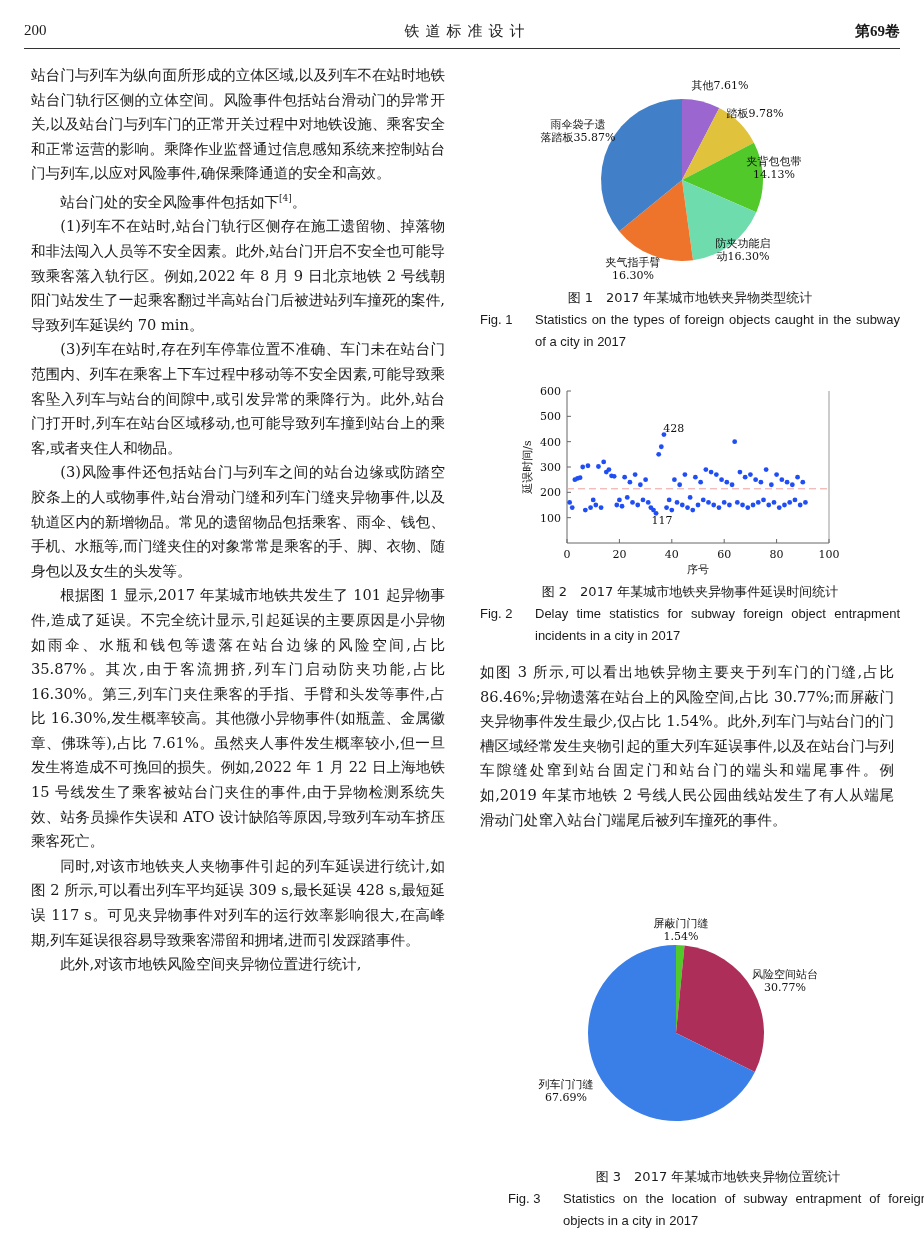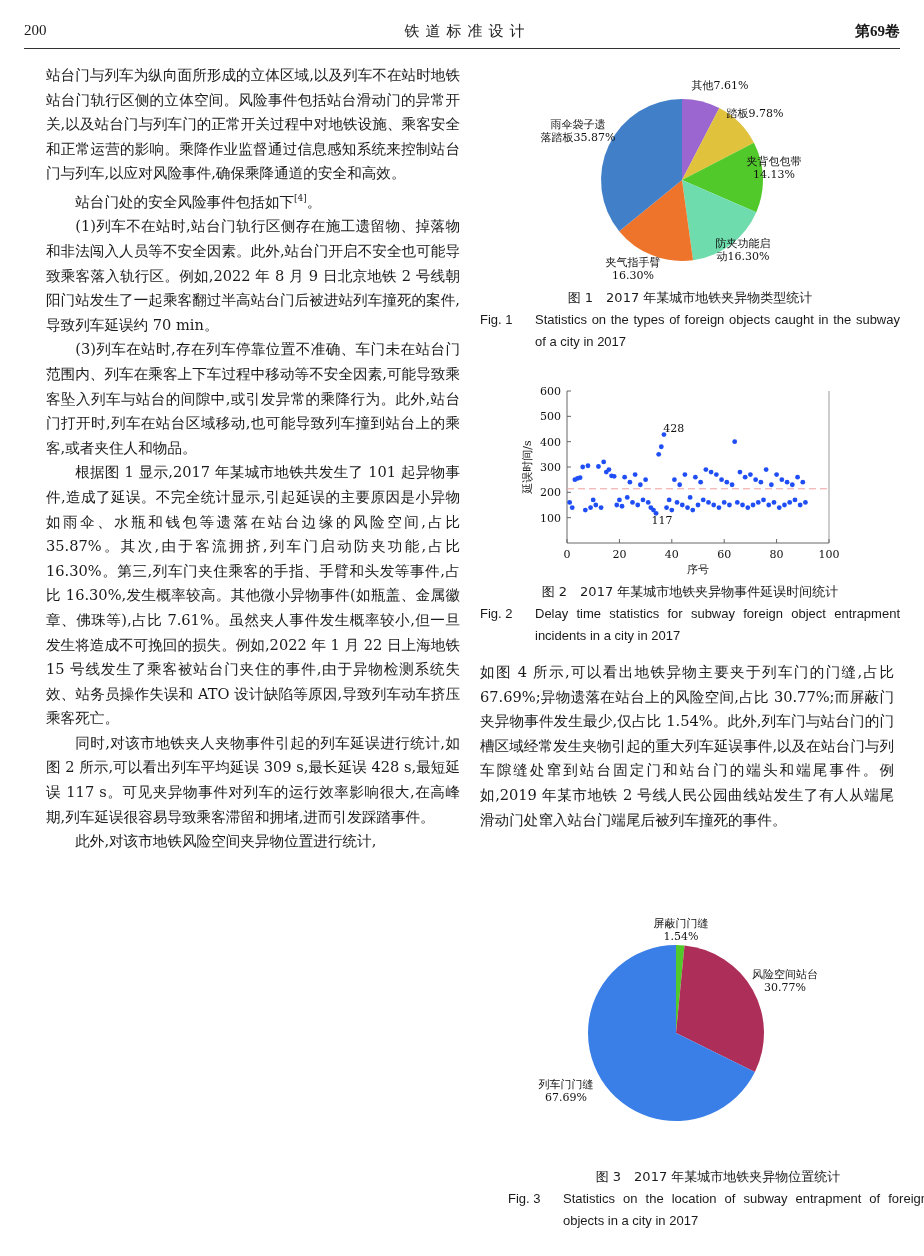--- a/index.html
+++ b/index.html
@@ -1,21 +1,21 @@
 <!DOCTYPE html>
 <html><head>
 <meta charset="utf-8">
 <style>
   html, body { margin:0; padding:0; background:#ffffff; }
   body { width:924px; height:1256px; position:relative; overflow:hidden; font-family:"DejaVu Serif", "Liberation Serif", serif; color:#1a1a1a; }
   .header { position:absolute; left:24px; right:24px; top:20px; height:28px; border-bottom:1.5px solid #333; font-family:"Liberation Serif", serif; font-size:15px; }
   .header .pg { position:absolute; left:0; top:2px; }
   .header .journal { position:absolute; left:11px; right:0; top:2px; text-align:center; letter-spacing:6px; }
   .header .vol { position:absolute; right:0; top:2px;font-weight:bold; }
-  .col-left { position:absolute; left:46px; top:63px; width:414px; font-size:14.6px; line-height:24.6px; text-align:justify; }
+  .col-left { position:absolute; left:31px; top:63px; width:414px; font-size:14.6px; line-height:24.6px; text-align:justify; }
   .col-left p { margin:0; }
   .col-left p.ind { text-indent:2em; }
   .col-right-text { position:absolute; left:480px; top:660px; width:414px; font-size:14.6px; line-height:24.6px; text-align:justify; }
   .col-right-text p { margin:0; }
   sup { font-size:9px; }
   .fig { position:absolute; }
   .cap { position:absolute; left:480px; width:420px; font-family:"Liberation Sans", sans-serif; font-size:13px; line-height:22px; }
   .cap .zh { text-align:center; font-family:"DejaVu Sans", sans-serif; font-size:13px; }
   .cap .en { display:flex; }
   .cap .en .lab { width:55px; flex:none; }
@@ -29,20 +29,21 @@
   <span class="pg">200</span>
   <span class="journal">铁道标准设计</span>
   <span class="vol">第69卷</span>
 </div>
 
 <div class="col-left" id="col-left">
     <p><span>站台门与列车为纵向面所形成的立体区域,以及列车不在站时地铁站台门轨行区侧的立体空间。风险事件包括站台滑动门的异常开关,以及站台门与列车门的正常开关过程中对地铁设施、乘客安全和正常运营的影响。乘降作业监督通过信息感知系统来控制站台门与列车,以应对风险事件,确保乘降通道的安全和高效。</span></p>
     <p class="ind"><span>站台门处的安全风险事件包括如下</span><sup>[4]</sup><span>。</span></p>
     <p class="ind"><span>(1)列车不在站时,站台门轨行区侧存在施工遗留物、掉落物和非法闯入人员等不安全因素。此外,站台门开启不安全也可能导致乘客落入轨行区。例如,2022 年 8 月 9 日北京地铁 2 号线朝阳门站发生了一起乘客翻过半高站台门后被进站列车撞死的案件,导致列车延误约 70 min。</span></p>
     <p class="ind"><span>(3)列车在站时,存在列车停靠位置不准确、车门未在站台门范围内、列车在乘客上下车过程中移动等不安全因素,可能导致乘客坠入列车与站台的间隙中,或引发异常的乘降行为。此外,站台门打开时,列车在站台区域移动,也可能导致列车撞到站台上的乘客,或者夹住人和物品。</span></p>
+    <p class="ind"><span>(3)风险事件还包括站台门与列车之间的站台边缘或防踏空胶条上的人或物事件,站台滑动门缝和列车门缝夹异物事件,以及轨道区内的新增物品。常见的遗留物品包括乘客、雨伞、钱包、手机、水瓶等,而门缝夹住的对象常常是乘客的手、脚、衣物、随身包以及女生的头发等。</span></p>
     <p class="ind"><span>根据图 1 显示,2017 年某城市地铁共发生了 101 起异物事件,造成了延误。不完全统计显示,引起延误的主要原因是小异物如雨伞、水瓶和钱包等遗落在站台边缘的风险空间,占比 35.87%。其次,由于客流拥挤,列车门启动防夹功能,占比 16.30%。第三,列车门夹住乘客的手指、手臂和头发等事件,占比 16.30%,发生概率较高。其他微小异物事件(如瓶盖、金属徽章、佛珠等),占比 7.61%。虽然夹人事件发生概率较小,但一旦发生将造成不可挽回的损失。例如,2022 年 1 月 22 日上海地铁 15 号线发生了乘客被站台门夹住的事件,由于异物检测系统失效、站务员操作失误和 ATO 设计缺陷等原因,导致列车动车挤压乘客死亡。</span></p>
     <p class="ind"><span>同时,对该市地铁夹人夹物事件引起的列车延误进行统计,如图 2 所示,可以看出列车平均延误 309 s,最长延误 428 s,最短延误 117 s。可见夹异物事件对列车的运行效率影响很大,在高峰期,列车延误很容易导致乘客滞留和拥堵,进而引发踩踏事件。</span></p>
     <p class="ind"><span>此外,对该市地铁风险空间夹异物位置进行统计,</span></p>
   </div>
 
 <svg class="fig" id="fig1" style="left:480px; top:65px;" width="420" height="220">
     <path d="M202,115 L202,34 A81,81 0 0 1 239.27460094983246,43.08613399329204 Z" fill="#9b66cf"></path>
     <text x="240" y="24" text-anchor="middle" font-size="11" fill="#111"><tspan x="240" dy="0">其他7.61%</tspan></text>
     <path d="M202,115 L239.27460094983246,43.08613399329204 A81,81 0 0 1 273.91972078549674,77.73669684346022 Z" fill="#e0c23c"></path>
     <text x="275" y="52" text-anchor="middle" font-size="11" fill="#111"><tspan x="275" dy="0">踏板9.78%</tspan></text>
@@ -190,21 +191,21 @@
   </svg>
 <div class="cap" style="top:581px;">
   <div class="zh">图 2　2017 年某城市地铁夹异物事件延误时间统计</div>
   <div class="en">
       <span class="lab">Fig. 2</span>
       <span class="txt">Delay time statistics for subway foreign object entrapment incidents in a city in 2017</span>
     </div>
 </div>
 
 <div class="col-right-text" id="col-right">
-    <p><span>如图 4 所示,可以看出地铁异物主要夹于列车门的门缝,占比 67.69%;异物遗落在站台上的风险空间,占比 30.77%;而屏蔽门夹异物事件发生最少,仅占比 1.54%。此外,列车门与站台门的门槽区域经常发生夹物引起的重大列车延误事件,以及在站台门与列车隙缝处窜到站台固定门和站台门的端头和端尾事件。例如,2019 年某市地铁 2 号线人民公园曲线站发生了有人从端尾滑动门处窜入站台门端尾后被列车撞死的事件。</span></p>
+    <p><span>如图 3 所示,可以看出地铁异物主要夹于列车门的门缝,占比 86.46%;异物遗落在站台上的风险空间,占比 30.77%;而屏蔽门夹异物事件发生最少,仅占比 1.54%。此外,列车门与站台门的门槽区域经常发生夹物引起的重大列车延误事件,以及在站台门与列车隙缝处窜到站台固定门和站台门的端头和端尾事件。例如,2019 年某市地铁 2 号线人民公园曲线站发生了有人从端尾滑动门处窜入站台门端尾后被列车撞死的事件。</span></p>
   </div>
 
 <svg class="fig" id="fig3" style="left:480px; top:910px;" width="420" height="215">
     <path d="M196,123 L196,35 A88,88 0 0 1 204.50169175575405,35.411637546474566 Z" fill="#52c92a"></path>
     <text x="201" y="17" text-anchor="middle" font-size="11" fill="#111"><tspan x="201" dy="0">屏蔽门门缝</tspan><tspan x="201" dy="13">1.54%</tspan></text>
     <path d="M196,123 L204.50169175575405,35.411637546474566 A88,88 0 0 1 274.8799146619009,162.01229374096368 Z" fill="#ad2f59"></path>
     <text x="305" y="68" text-anchor="middle" font-size="11" fill="#111"><tspan x="305" dy="0">风险空间站台</tspan><tspan x="305" dy="13">30.77%</tspan></text>
     <path d="M196,123 L274.8799146619009,162.01229374096368 A88,88 0 1 1 195.99999999999997,35 Z" fill="#3a7fe8"></path>
     <text x="86" y="178" text-anchor="middle" font-size="11" fill="#111"><tspan x="86" dy="0">列车门门缝</tspan><tspan x="86" dy="13">67.69%</tspan></text>
   </svg>

